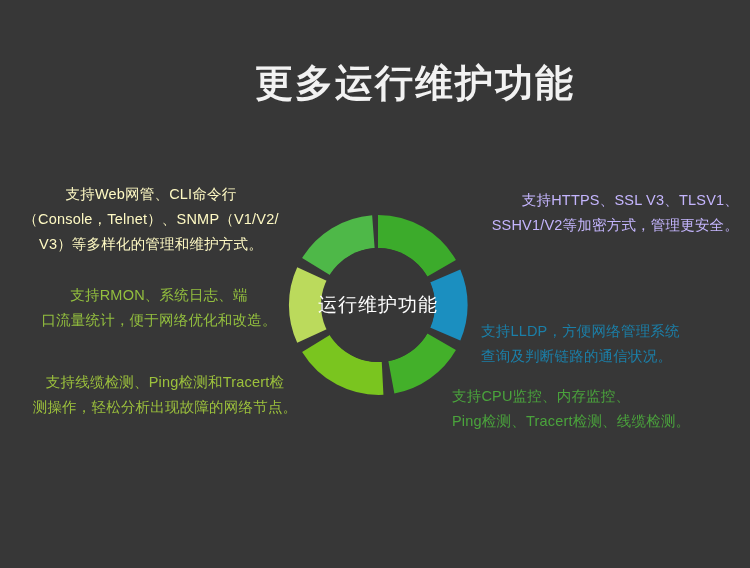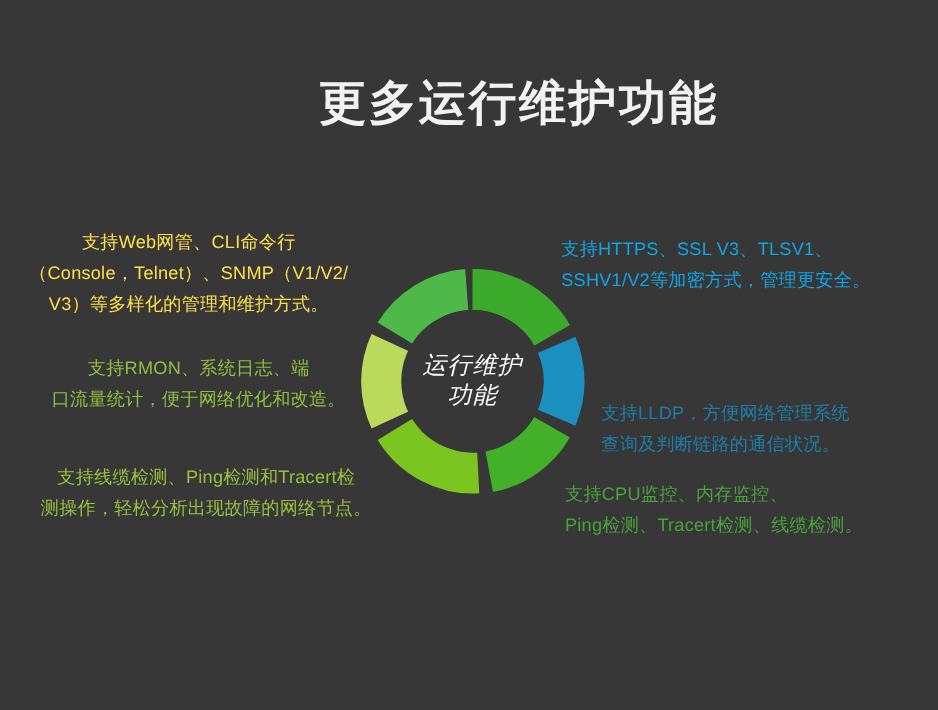--- a/index.html
+++ b/index.html
@@ -46,49 +46,48 @@
     width: 180px;
     height: 180px;
   }
   .center-label {
     position: absolute;
     left: 0;
     top: 0;
     width: 180px;
     height: 180px;
     display: flex;
-    flex-direction: column;
+    flex-direction: row;
     align-items: center;
     justify-content: center;
     pointer-events: none;
-    font-style: italic;
   }
   .center-label span {
     display: block;
     color: #ffffff;
     font-size: 19px;
     line-height: 1.25;
     text-align: center;
     letter-spacing: 1px;
   }
   
   .callout {
     position: absolute;
     font-size: 14.5px;
     line-height: 1.72;
     letter-spacing: 0.2px;
     white-space: pre-line;
   }
   .c-left { text-align: right; }
   .c-right { text-align: left; }
 
-  #callout-mgmt      { left: 10px;  top: 182px; width: 282px; color: #fde047; text-align: center; }
+  #callout-mgmt      { left: 10px;  top: 182px; width: 282px; color: #fef9c3; text-align: center; }
   #callout-rmon      { left: 34px;  top: 283px; width: 250px; color: #93bf3e; text-align: center; }
   #callout-diag      { left: 8px;   top: 370px; width: 314px; color: #9cc13c; text-align: center; }
-  #callout-security  { left: 449px; top: 188px; width: 290px; color: #0ea5e9; text-align: left; }
+  #callout-security  { left: 449px; top: 188px; width: 290px; color: #c4b5fd; text-align: right; }
   #callout-lldp      { left: 481px; top: 278px; width: 262px; color: #1b7fa8; text-align: left; margin-top: 41px; }
   #callout-monitor   { left: 452px; top: 384px; width: 290px; color: #4aa33c; text-align: left; }
 </style>
 </head>
 <body>
 
 <div id="slide">
 
   <h1 class="page-title">更多运行维护功能</h1>
 

